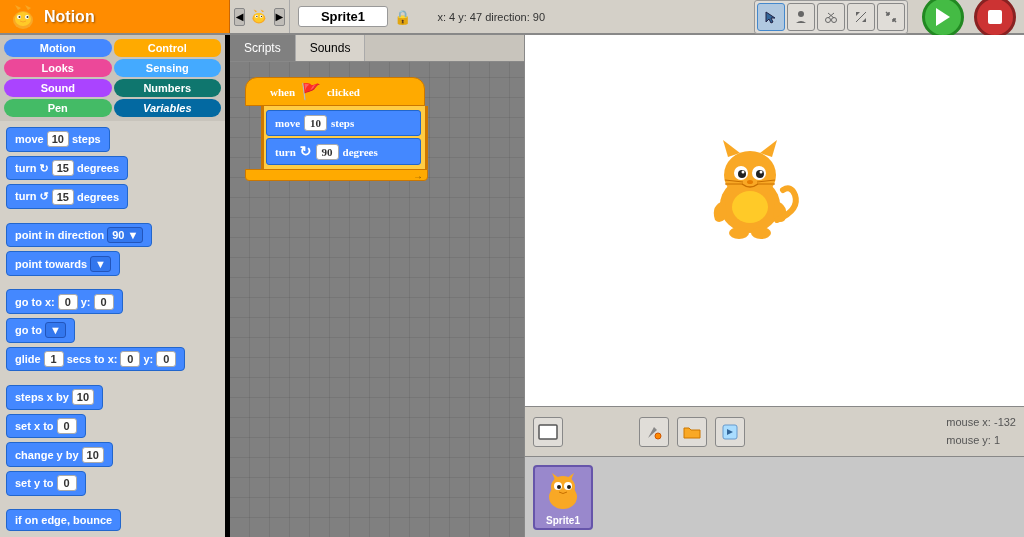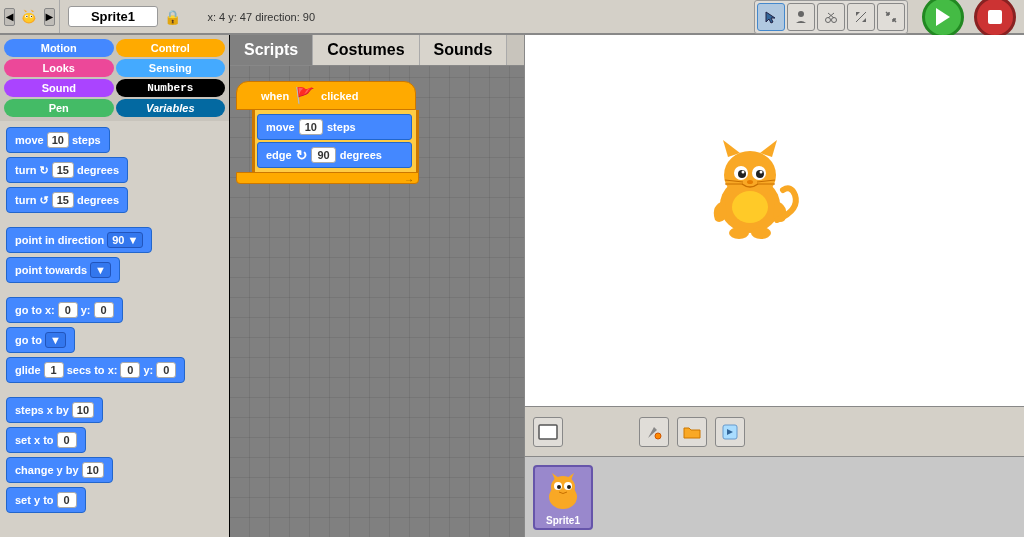--- a/index.html
+++ b/index.html
@@ -51,21 +51,21 @@
 
     
     #main { display: flex; height: calc(537px - 35px); }
 
     
     #left-panel {
       width: 230px;
       background: #d4d0c8;
       display: flex;
       flex-direction: column;
-      border-right: 1px solid #000000;
+      border-right: 5px solid #000000;
       flex-shrink: 0;
     }
 
     
     #categories {
       display: grid;
       grid-template-columns: 1fr 1fr;
       gap: 2px;
       padding: 4px;
       background: #c8c4bc;
@@ -74,25 +74,25 @@
       padding: 3px 6px;
       border-radius: 10px;
       border: none;
       cursor: pointer;
       font-size: 11px;
       font-weight: bold;
       color: white;
       text-align: center;
     }
     .cat-motion { background: #4488ff; }
-    .cat-control { background: #ffaa00; }
+    .cat-control { background: #ffaa00; border-radius: 7px; }
     .cat-looks { background: #ec4899; }
     .cat-sensing { background: #44aaff; }
     .cat-sound { background: #aa44ff; }
-    .cat-numbers { background: #000000; font-family: Liberation Mono, monospace; }
+    .cat-numbers { background: #0f766e; }
     .cat-pen { background: #44bb66; }
     .cat-variables { background: #0369a1; font-style: italic; }
 
     
     #blocks-area {
       flex: 1;
       overflow-y: auto;
       padding: 6px;
       background: #d4d0c8;
       display: flex;
@@ -145,22 +145,22 @@
       flex-shrink: 0;
     }
     #tabs {
       display: flex;
       background: #c8c4bc;
       border-bottom: 1px solid #888;
     }
     .tab {
       padding: 6px 14px;
       cursor: pointer;
-      font-size: 16px;
-      font-weight: bold;
+      font-size: 12px;
+      font-weight: normal;
       border-right: 1px solid #aaa;
       background: #d8d4cc;
     }
     .tab.active {
       background: #808080;
       color: white;
     }
     #scripts-area {
       flex: 1;
       background: #808080;
@@ -180,21 +180,22 @@
       );
       padding: 10px;
       position: relative;
       overflow: hidden;
     }
 
     
     .script-stack {
       position: absolute;
       top: 15px;
-      left: 6px;
+      left: 15px;
+      font-family: Liberation Serif, serif;
     }
     .script-block {
       display: flex;
       align-items: center;
       padding: 4px 8px;
       font-size: 11px;
       font-weight: bold;
       color: white;
       min-height: 24px;
       gap: 4px;
@@ -340,20 +341,35 @@
       background: #e0ddd8;
       border: 1px solid #999;
       border-radius: 3px;
       padding: 2px;
     }
   </style>
 </head>
 <body>
 
 <div id="header">
+  <div id="header-left">
+
+    <svg width="30" height="30" viewBox="0 0 30 30">
+      <ellipse cx="15" cy="18" rx="10" ry="9" fill="#f9a825"></ellipse>
+      <ellipse cx="15" cy="17" rx="8" ry="7" fill="#ffca28"></ellipse>
+      <circle cx="11" cy="15" r="2" fill="white"></circle>
+        <circle cx="19" cy="15" r="2" fill="white"></circle>
+      <circle cx="11.5" cy="15" r="1" fill="#333"></circle>
+        <circle cx="19.5" cy="15" r="1" fill="#333"></circle>
+      <path d="M12 19 Q15 21 18 19" stroke="#f9a825" stroke-width="1" fill="none"></path>
+      <polygon points="10,8 7,3 13,6" fill="#f9a825"></polygon>
+      <polygon points="20,8 17,3 23,6" fill="#f9a825"></polygon>
+    </svg>
+    <span style="color:white; font-size:16px; font-weight:bold; text-shadow:1px 1px 2px rgba(0,0,0,0.4);">Notion</span>
+  </div>
   <div id="header-middle">
     <div class="nav-btn">◀</div>
     <svg width="35" height="28" viewBox="0 0 35 28">
       <ellipse cx="17" cy="16" rx="11" ry="9" fill="#f9a825"></ellipse>
       <ellipse cx="17" cy="15" rx="9" ry="8" fill="#ffca28"></ellipse>
       <circle cx="13" cy="13" r="2.5" fill="white"></circle>
         <circle cx="21" cy="13" r="2.5" fill="white"></circle>
       <circle cx="13.5" cy="13" r="1.2" fill="#333"></circle>
         <circle cx="21.5" cy="13" r="1.2" fill="#333"></circle>
       <polygon points="11,6 8,1 14,4" fill="#f9a825"></polygon>
@@ -497,49 +513,51 @@
         <span class="block-input">10</span>
       </div>
 
       <div class="block block-blue">
         <span>set y to</span>
         <span class="block-input">0</span>
       </div>
 
       <div class="block-spacer"></div>
 
+      <div class="block block-blue">
+        <span>if on edge, bounce</span>
+      </div>
 
     </div>
   </div>
 
   <div id="middle-panel">
     <div id="tabs">
       <div class="tab active">Scripts</div>
-      <div class="tab">Costumes</div>
       <div class="tab">Sounds</div>
     </div>
     <div id="scripts-area">
       <div class="script-stack">
 
         <div class="script-block sb-event" style="padding-left:24px; border-radius:12px 12px 0 0; min-width:180px;">
           <span>when</span>
           <span style="color:#44aa44; font-size:16px; margin:0 2px;">🚩</span>
           <span>clicked</span>
         </div>
 
         <div style="position:relative;">
 
           <div style="margin-left:16px; background:#ffcc44; padding:2px 0; border-left:3px solid #cc7700; border-right:3px solid #cc7700; min-width:164px;">
             <div class="script-block sb-motion" style="margin:2px 2px; border-radius:3px; min-width:155px;">
               <span>move</span>
               <span class="sb-input">10</span>
               <span>steps</span>
             </div>
             <div class="script-block sb-motion" style="margin:2px 2px; border-radius:3px; min-width:155px;">
-              <span>edge</span>
+              <span>turn</span>
               <span style="font-size:14px;">↻</span>
               <span class="sb-input">90</span>
               <span>degrees</span>
             </div>
           </div>
 
           <div style="background:#ffaa00; border:1px solid #cc7700; height:12px; min-width:183px; border-radius:0 0 4px 4px; display:flex; align-items:center; justify-content:flex-end; padding-right:4px;">
             <span style="font-size:10px; color:#885500;">→</span>
           </div>
         </div>
@@ -605,20 +623,30 @@
       <div class="stage-tool-btn">
         <svg width="18" height="16" viewBox="0 0 18 16">
             <path d="M1 4 L1 14 L17 14 L17 6 L8 6 L6 4 Z" fill="#f9a825" stroke="#cc7700" stroke-width="1"></path>
           </svg>
       </div>
       <div class="stage-tool-btn">
         <svg width="18" height="18" viewBox="0 0 18 18">
             <rect x="2" y="2" width="14" height="14" rx="2" fill="#aaddff" stroke="#6699cc" stroke-width="1"></rect>
             <path d="M6 6 L12 9 L6 12 Z" fill="#336699"></path>
           </svg>
+      </div>
+      <div id="mouse-coords">
+        <div>
+          <span>mouse x:</span>
+          <span>-132</span>
+        </div>
+        <div>
+          <span>mouse y:</span>
+          <span>1</span>
+        </div>
       </div>
     </div>
 
     <div id="sprite-panel">
       <div class="sprite-thumb">
         <svg width="40" height="44" viewBox="0 0 40 44">
           <ellipse cx="20" cy="28" rx="14" ry="12" fill="#f9a825"></ellipse>
           <ellipse cx="20" cy="18" rx="12" ry="11" fill="#f9a825"></ellipse>
           <polygon points="12,11 9,4 16,9" fill="#f9a825"></polygon>
           <polygon points="28,11 31,4 24,9" fill="#f9a825"></polygon>

